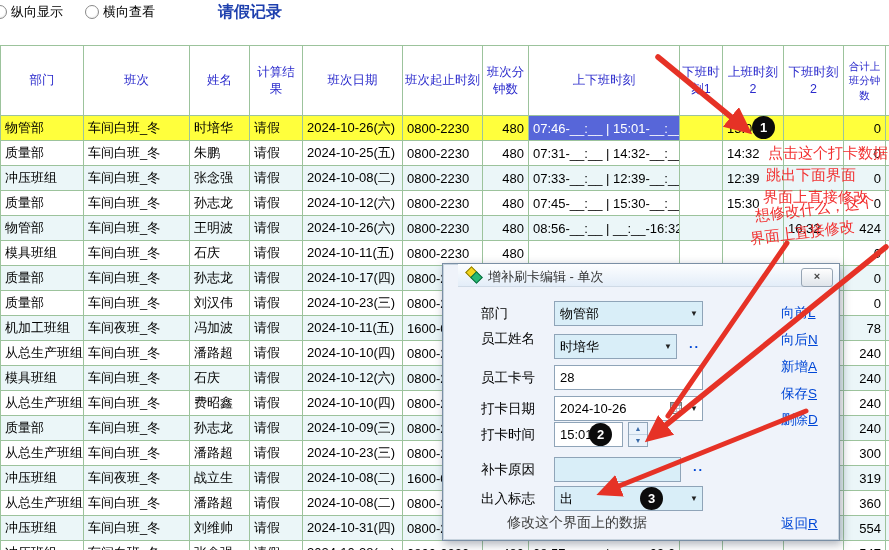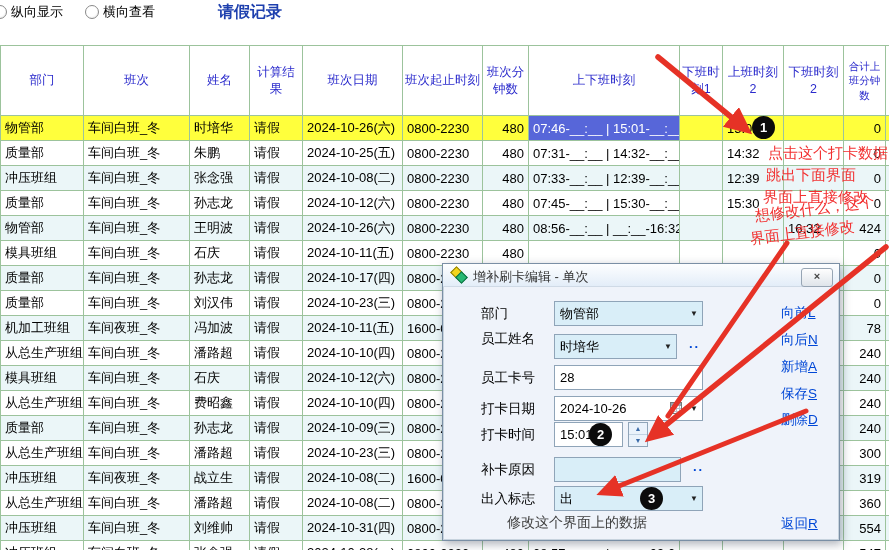--- a/index.html
+++ b/index.html
@@ -22,21 +22,21 @@
   tr.alt td{background:#ebf6f8;}
   tr.yellow td{background:#ffff3c;}
   td.magenta{color:#f0f;}
   td.num{text-align:right;}
   td.c-punch{font-size:12px;padding:0 3px;}
   td.punch-sel{background:#5766d9 !important;color:#fff !important;}
   td.date-green{background:#ccffcc;}
 
   
   .dialog{position:absolute;left:442px;top:263px;width:398px;height:278px;background:#eff3fa;border:1px solid #7a8fa5;box-shadow:0 0 0 1px #c7d3de inset,2px 3px 9px rgba(40,50,70,.38);z-index:20;box-sizing:border-box;}
-  .dlg-title{position:absolute;left:0;top:0;right:0;height:22px;background:linear-gradient(#fdfeff,#e3edf8);border-bottom:1px solid #cfdae6;text-decoration:underline;}
+  .dlg-title{position:absolute;left:15px;top:0;right:0;height:22px;background:linear-gradient(#fdfeff,#e3edf8);border-bottom:1px solid #cfdae6;text-decoration:underline;}
   .dlg-title-text{position:absolute;left:30px;top:4px;font-size:13px;color:#333;}
   .dlg-icon{position:absolute;left:8px;top:4px;width:16px;height:14px;}
   .dlg-icon i{position:absolute;width:7px;height:7px;transform:rotate(45deg);}
   .dlg-icon .d1{left:1px;top:0;background:#f3d51c;border:1px solid #8a7a00;}
   .dlg-icon .d2{left:6px;top:5px;background:#27b873;border:1px solid #0c6b3e;}
   .dlg-close{position:absolute;right:6px;top:4px;width:30px;height:17px;border:1px solid #97a5b4;border-radius:3px;background:linear-gradient(#fefefe,#dfe4ea);font-size:11px;font-weight:bold;color:#444;text-align:center;line-height:15px;cursor:default;}
   .dlg-label{position:absolute;left:38px;width:72px;font-size:13.5px;color:#000;}
   .fld{position:absolute;height:25px;border:1px solid #8fa4b8;background:#fff;box-sizing:border-box;font-size:13px;color:#000;line-height:23px;padding-left:5px;}
   .fld.blue{background:#d9eef8;}
   .fld .arrow{position:absolute;right:4px;top:0;font-size:8px;color:#222;line-height:23px;}

